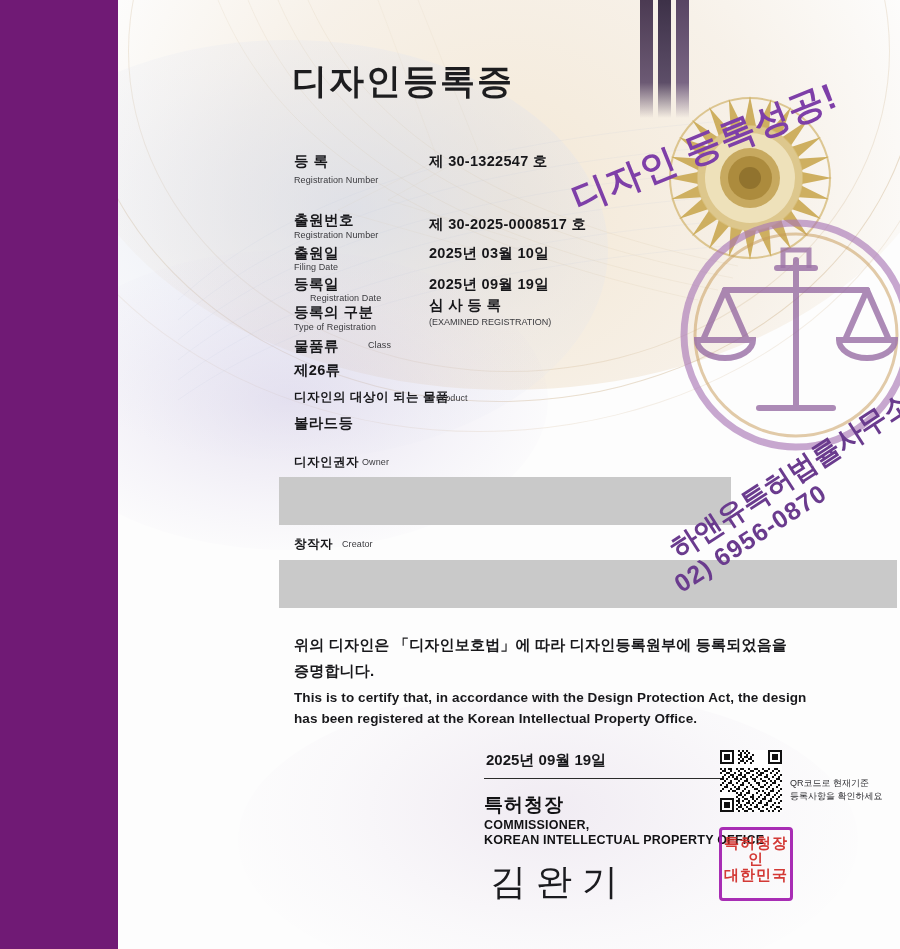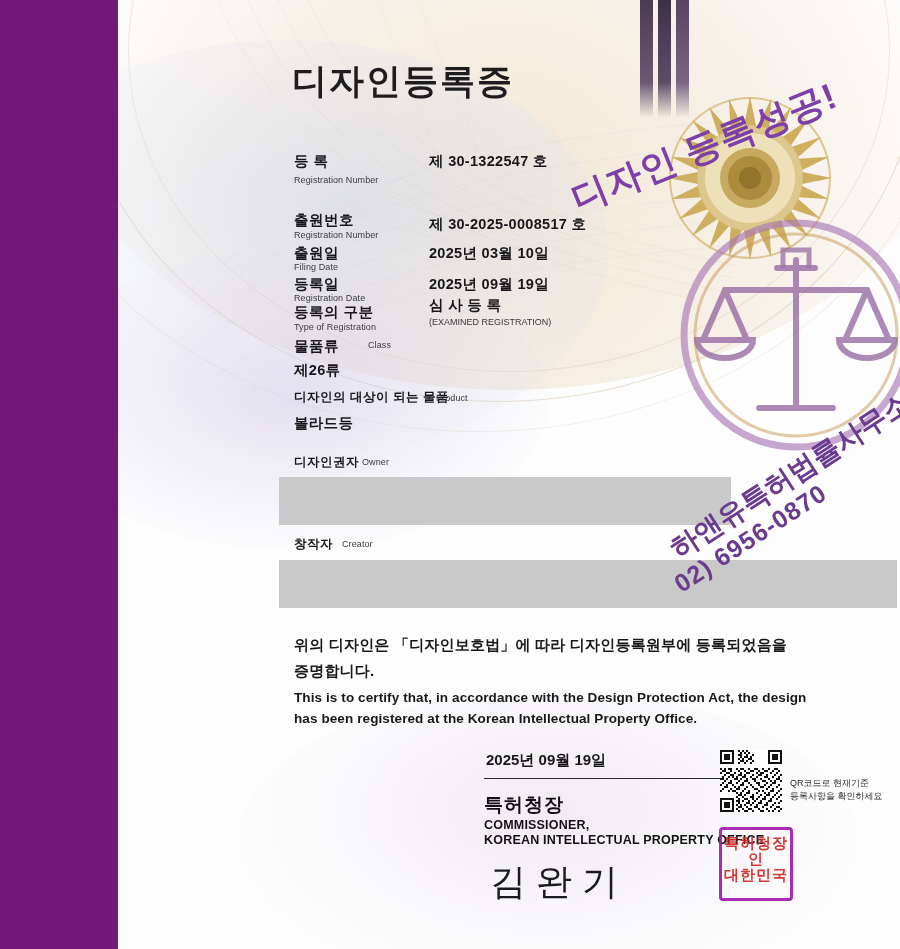--- a/index.html
+++ b/index.html
@@ -468,21 +468,21 @@
 
     <div class="fld-ko" style="left:176px; top:211px;">출원번호</div>
     <div class="fld-en" style="left:176px; top:230px;">Registration Number</div>
     <div class="fld-val" style="left:311px; top:215px;">제 30-2025-0008517 호</div>
 
     <div class="fld-ko" style="left:176px; top:244px;">출원일</div>
     <div class="fld-en" style="left:176px; top:262px;">Filing Date</div>
     <div class="fld-val" style="left:311px; top:244px;">2025년 03월 10일</div>
 
     <div class="fld-ko" style="left:176px; top:275px;">등록일</div>
-    <div class="fld-en" style="left:176px; top:293px;">Registration Date</div>
+    <div class="fld-en" style="left:192px; top:293px;">Registration Date</div>
     <div class="fld-val" style="left:311px; top:275px;">2025년 09월 19일</div>
 
     <div class="fld-ko" style="left:176px; top:303px;">등록의 구분</div>
     <div class="fld-en" style="left:176px; top:322px;">Type of Registration</div>
     <div class="fld-val" style="left:311px; top:296px;">심 사 등 록</div>
     <div class="fld-val-sm" style="left:311px; top:317px;">(EXAMINED REGISTRATION)</div>
 
     <div class="fld-ko" style="left:176px; top:337px;">물품류</div>
     <div class="fld-en" style="left:250px; top:340px;">Class</div>
     <div class="fld-val" style="left:176px; top:361px;">제26류</div>

